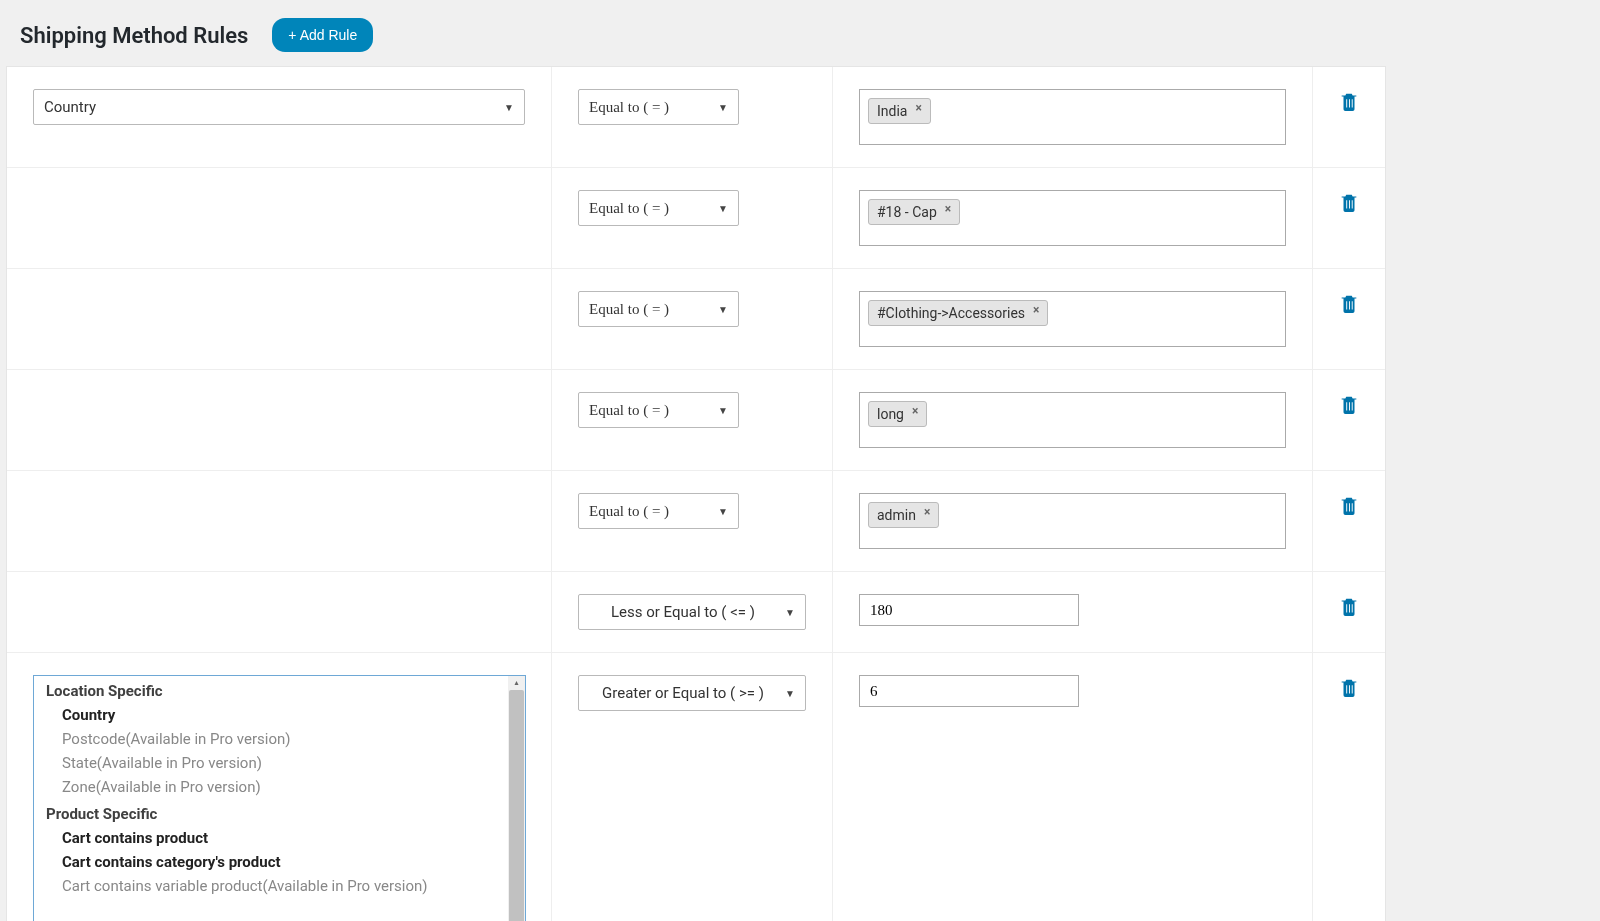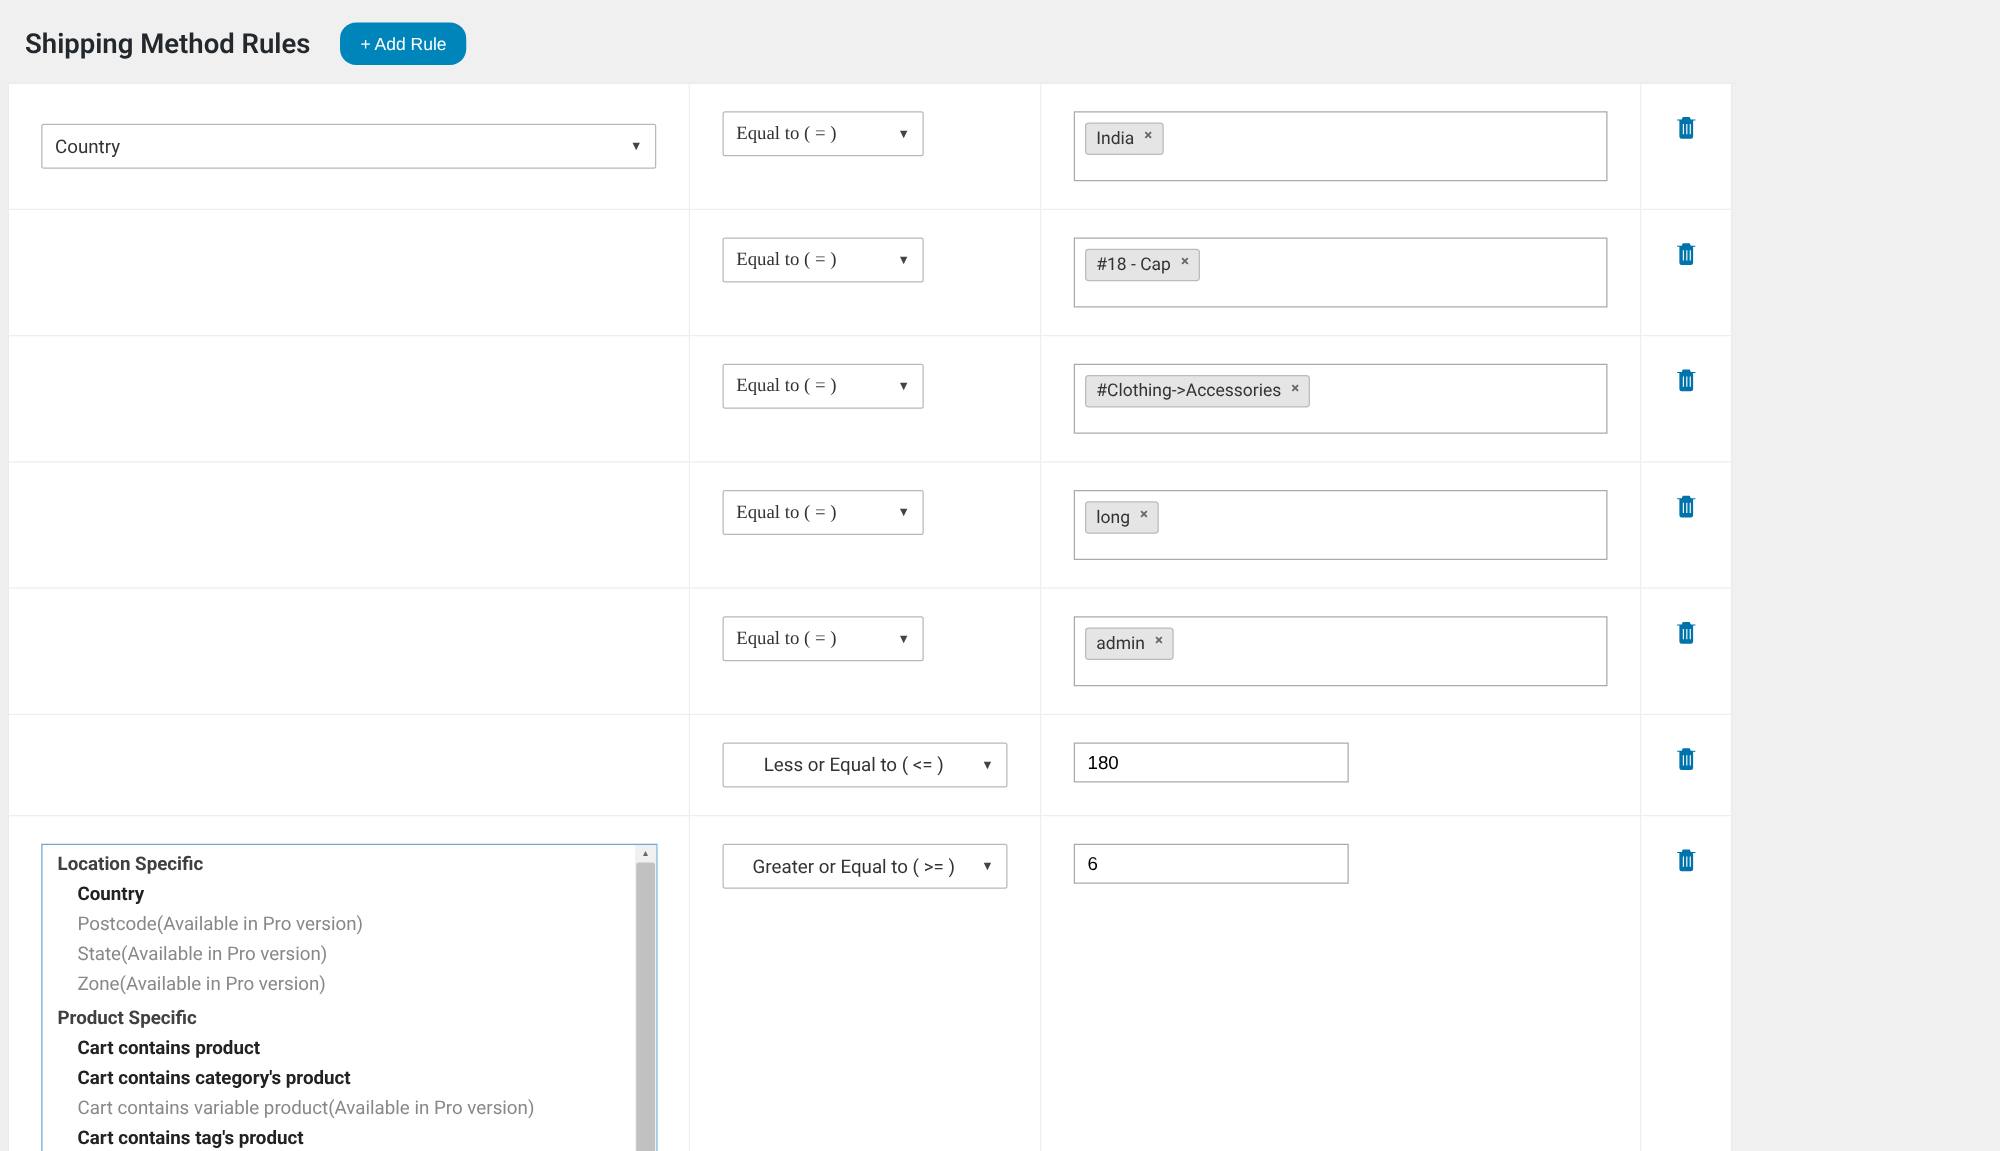--- a/index.html
+++ b/index.html
@@ -39,21 +39,21 @@
 .rule-row {
   display: flex;
   border-bottom: 1px solid #eee;
 }
 .rule-row:last-child { border-bottom: none; }
 .col-condition {
   width: 545px;
   padding: 22px 26px;
   border-right: 1px solid #eee;
   display: flex;
-  align-items: center;
+  align-items: flex-start;
 }
 .col-operator {
   width: 281px;
   padding: 22px 26px;
   border-right: 1px solid #eee;
   display: flex;
   align-items: flex-start;
 }
 .col-value {
   width: 480px;
@@ -121,20 +121,21 @@
   color: #666;
   margin-top: -6px;
 }
 .text-input {
   width: 220px;
   height: 32px;
   border: 1px solid #aaa;
   padding: 0 10px;
   font-size: 15px;
   background: #fff;
+  font-family: Liberation Serif, serif;
 }
 .trash-icon {
   width: 22px;
   height: 24px;
   color: #0073aa;
   cursor: pointer;
 }
 .trash-icon svg { width: 100%; height: 100%; }
 
 .dropdown-open-row .col-condition {
@@ -342,21 +343,20 @@
               <div class="dropdown-inner">
                 <div class="dd-group">Location Specific</div>
                 <div class="dd-item">Country</div>
                 <div class="dd-item disabled">Postcode(Available in Pro version)</div>
                 <div class="dd-item disabled">State(Available in Pro version)</div>
                 <div class="dd-item disabled">Zone(Available in Pro version)</div>
                 <div class="dd-group">Product Specific</div>
                 <div class="dd-item">Cart contains product</div>
                 <div class="dd-item">Cart contains category's product</div>
                 <div class="dd-item disabled">Cart contains variable product(Available in Pro version)</div>
-                <div class="dd-item">Cart contains tag's product</div>
               </div>
               <div class="dd-scrollbar">
                 <div class="dd-arrow-up">▴</div>
                 <div class="dd-thumb"></div>
               </div>
             </div>
           </div>
         </div>
         <div class="col-operator">
           <div class="select-ctrl operator-sel-wide">

